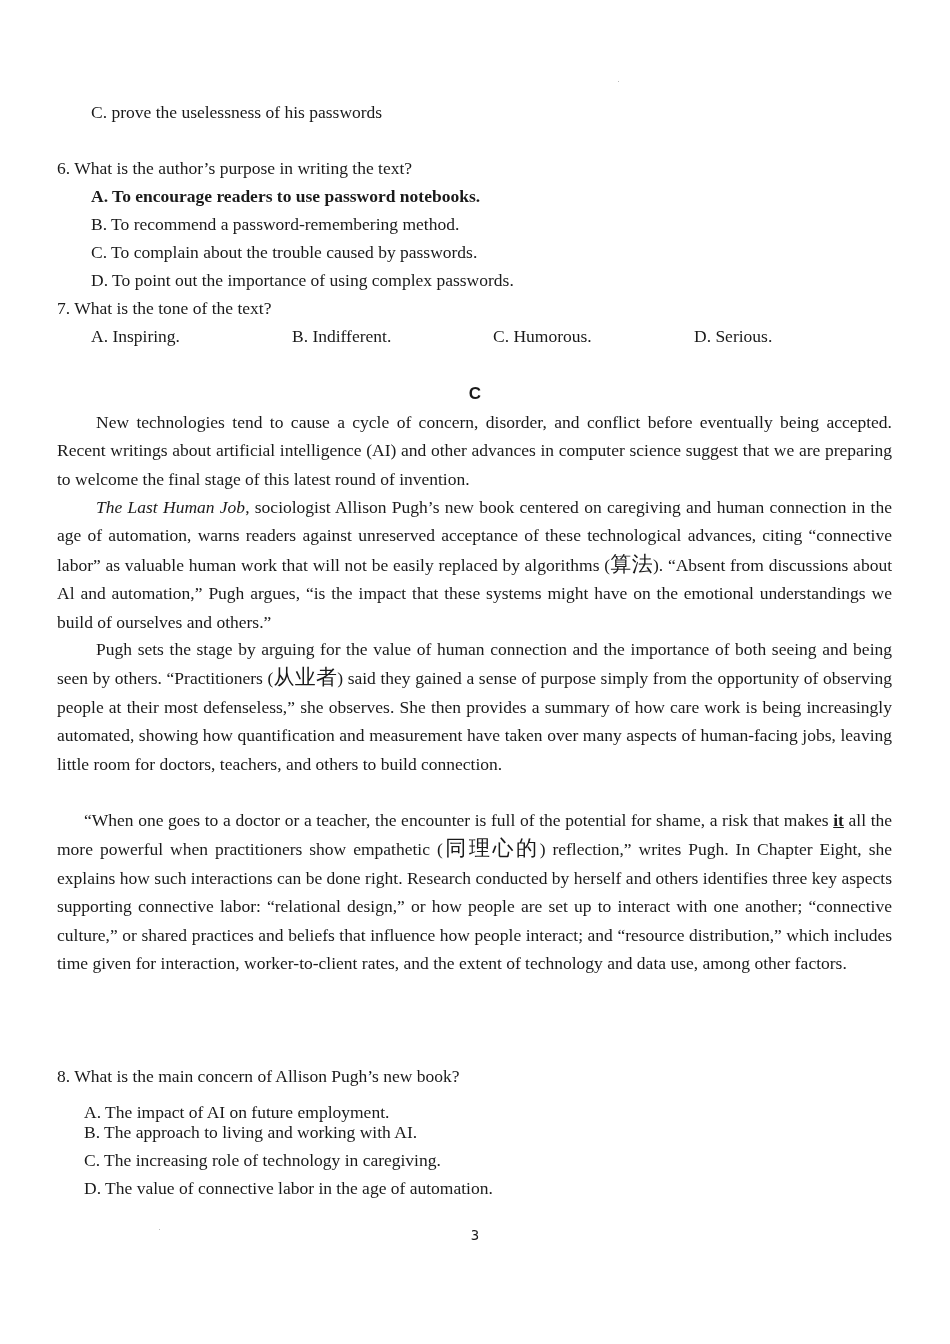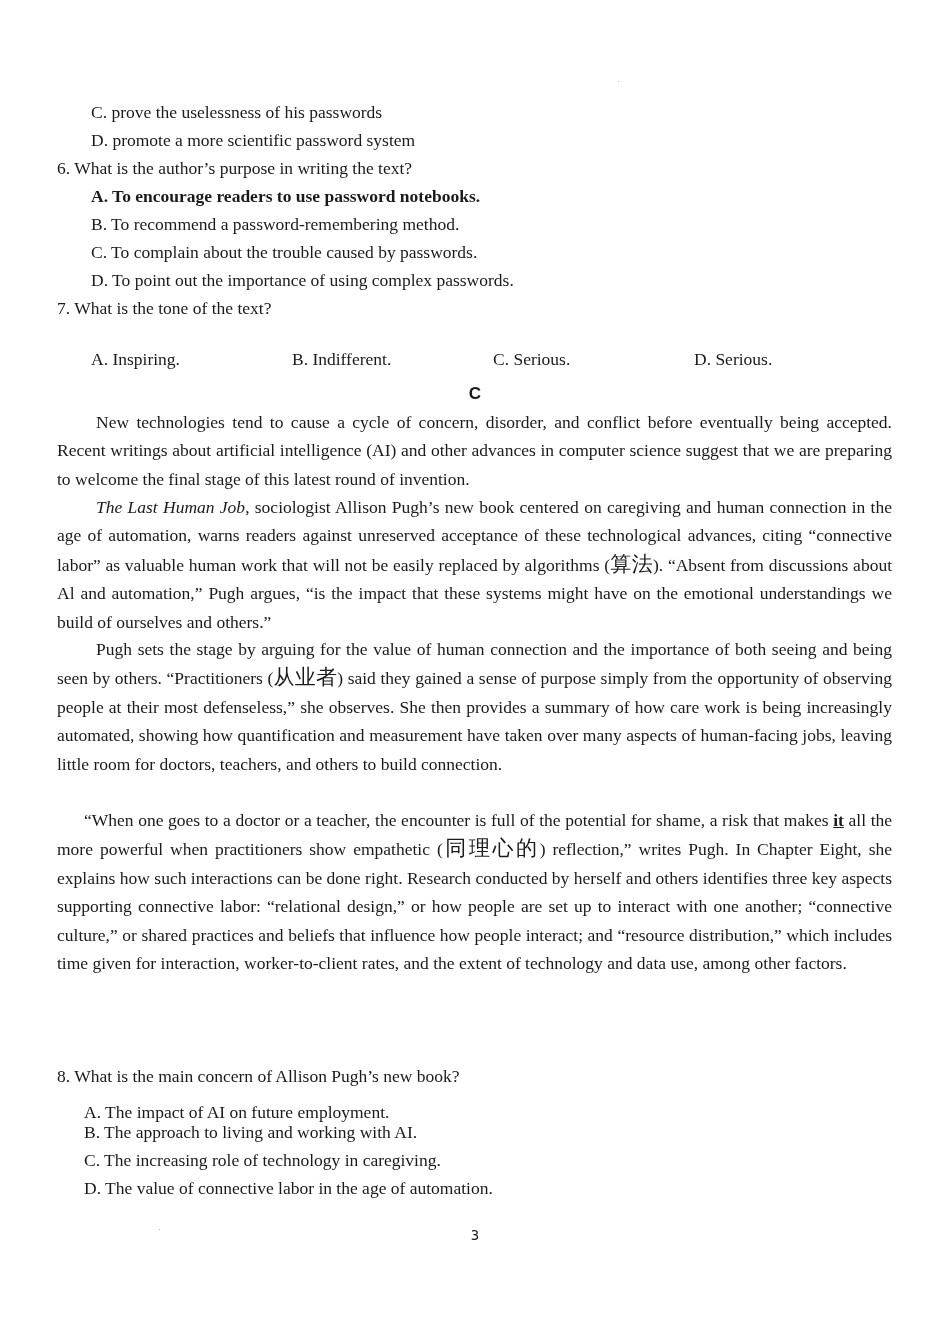--- a/index.html
+++ b/index.html
@@ -29,36 +29,32 @@
 
 <div class="page">
 
   <div class="dot" style="left:618px;top:81px;"></div>
   <div class="dot" style="left:159px;top:1229px;"></div>
 
   <div class="line opt" style="top:98px;">
     <span>C.</span>
     <span>prove the uselessness of his passwords</span>
   </div>
-  <div class="line opt" style="top:126px;">
-    <span>D.</span>
-    <span>promote a more scientific password system</span>
-  </div>
 
   <div class="line q" style="top:154px;">6. What is the author’s purpose in writing the text?</div>
   <div class="line opt" style="top:182px;font-weight:bold;">A. To encourage readers to use password notebooks.</div>
   <div class="line opt" style="top:210px;">B. To recommend a password-remembering method.</div>
   <div class="line opt" style="top:238px;">C. To complain about the trouble caused by passwords.</div>
   <div class="line opt" style="top:266px;">D. To point out the importance of using complex passwords.</div>
 
   <div class="line q" style="top:294px;">7. What is the tone of the text?</div>
-  <div class="line row4" style="top:322px; left:0; width:950px;margin-top:23px;">
+  <div class="line row4" style="top:322px; left:0; width:950px;">
     <span style="left:91px;">A. Inspiring.</span>
     <span style="left:292px;">B. Indifferent.</span>
-    <span style="left:493px;">C. Serious.</span>
+    <span style="left:493px;">C. Humorous.</span>
     <span style="left:694px;">D. Serious.</span>
   </div>
 
   <div class="heading">C</div>
 
   <div class="para" style="top:408px;">New technologies tend to cause a cycle of concern, disorder, and conflict before eventually being accepted. Recent writings about artificial intelligence (AI) and other advances in computer science suggest that we are preparing to welcome the final stage of this latest round of invention.</div>
 
   <div class="para" style="top:493px;"><em>The Last Human Job</em><span>, sociologist Allison Pugh’s new book centered on caregiving and human connection in the age of automation, warns readers against unreserved acceptance of these technological advances, citing “connective labor” as valuable human work that will not be easily replaced by algorithms (</span><span class="cjk">算法</span><span>). “Absent from discussions about Al and automation,” Pugh argues, “is the impact that these systems might have on the emotional understandings we build of ourselves and others.”</span></div>
 
   <div class="para" style="top:635px;"><span>Pugh sets the stage by arguing for the value of human connection and the importance of both seeing and being seen by others. “Practitioners (</span><span class="cjk">从业者</span><span>) said they gained a sense of purpose simply from the opportunity of observing people at their most defenseless,” she observes. She then provides a summary of how care work is being increasingly automated, showing how quantification and measurement have taken over many aspects of human-facing jobs, leaving little room for doctors, teachers, and others to build connection.</span></div>

